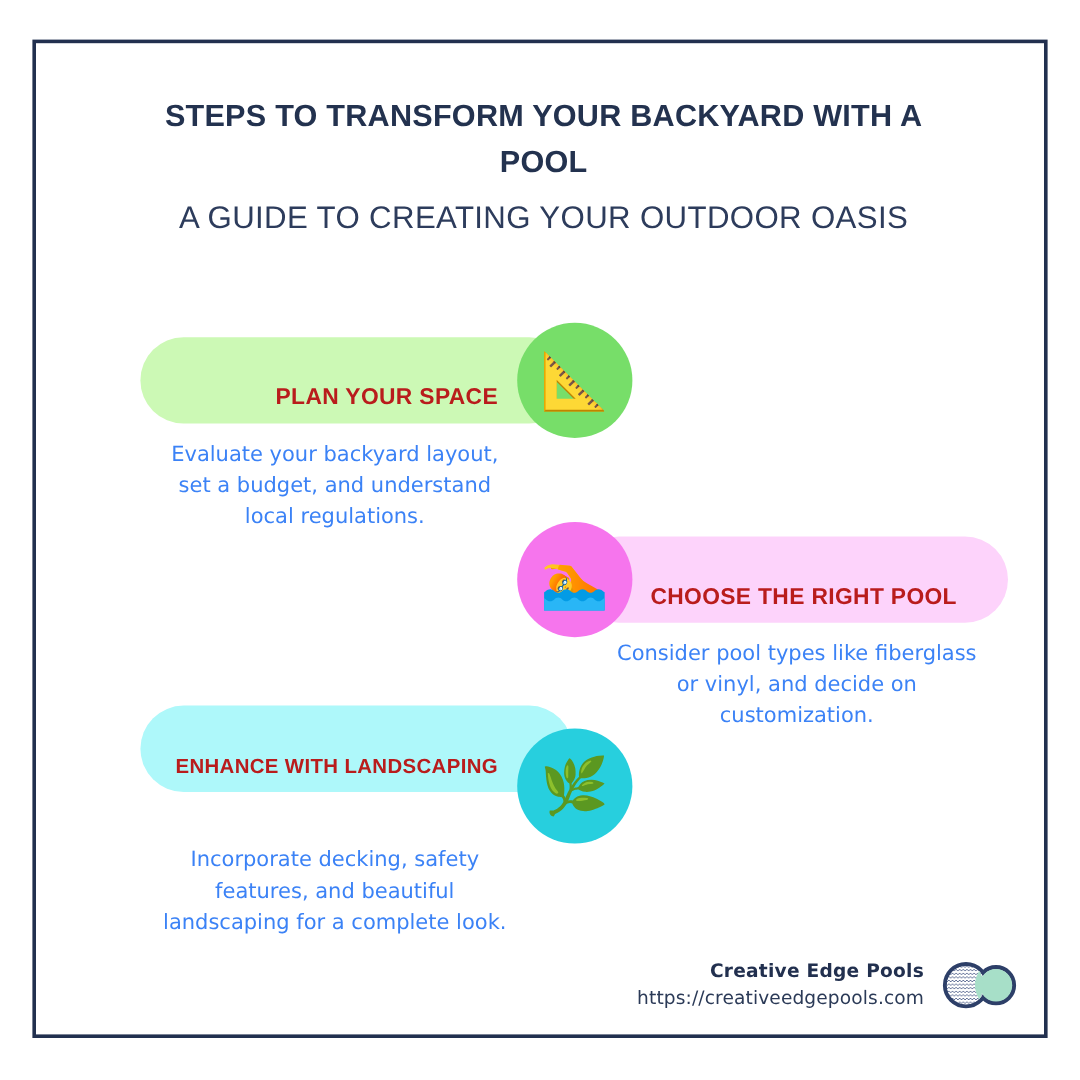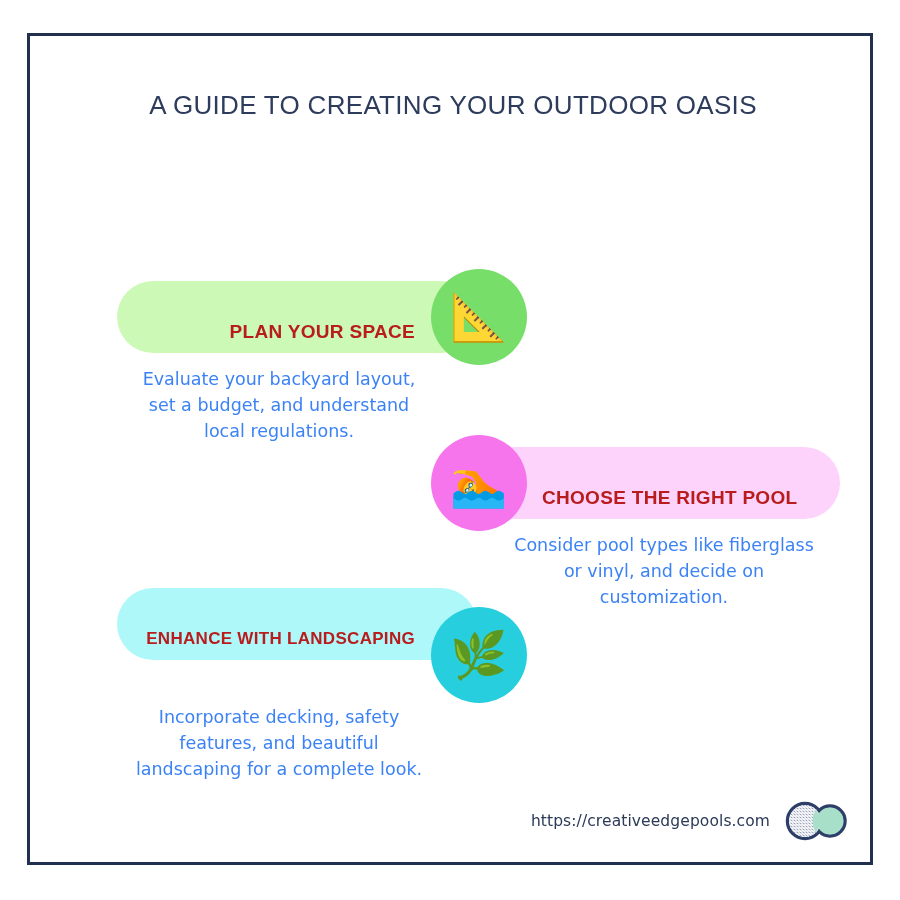--- a/index.html
+++ b/index.html
@@ -163,20 +163,21 @@
   }
   .logo-mark { width: 66px; height: 46px; flex: 0 0 auto; }
 </style>
 </head>
 <body>
 
 <div class="canvas">
   <div class="frame">
 
     <div class="title-block">
+      <h1 class="title-main">STEPS TO TRANSFORM YOUR BACKYARD WITH A POOL</h1>
       <h2 class="title-sub">A GUIDE TO CREATING YOUR OUTDOOR OASIS</h2>
     </div>
 
     <div class="step" id="step1">
       <div class="pill">
         <span class="pill-label">PLAN YOUR SPACE</span>
       </div>
       <div class="bubble">
         <span>📐</span>
       </div>
@@ -198,20 +199,21 @@
         <span class="pill-label">ENHANCE WITH LANDSCAPING</span>
       </div>
       <div class="bubble">
         <span>🌿</span>
       </div>
       <div class="desc">Incorporate decking, safety features, and beautiful landscaping for a complete look.</div>
     </div>
 
     <div class="footer">
       <div class="footer-text">
+        <div class="brand-name">Creative Edge Pools</div>
         <div class="brand-url">https://creativeedgepools.com</div>
       </div>
       <svg class="logo-mark" viewBox="0 0 132 92">
         <defs>
           <pattern id="squig" width="6" height="6" patternUnits="userSpaceOnUse">
             <rect width="6" height="6" fill="#ffffff"></rect>
             <path d="M0 3 Q1.5 0 3 3 T6 3" stroke="#3f5180" stroke-width="1.3" fill="none"></path>
           </pattern>
           <pattern id="squig2" width="6" height="6" patternUnits="userSpaceOnUse">
             <rect width="6" height="6" fill="#ffffff"></rect>

